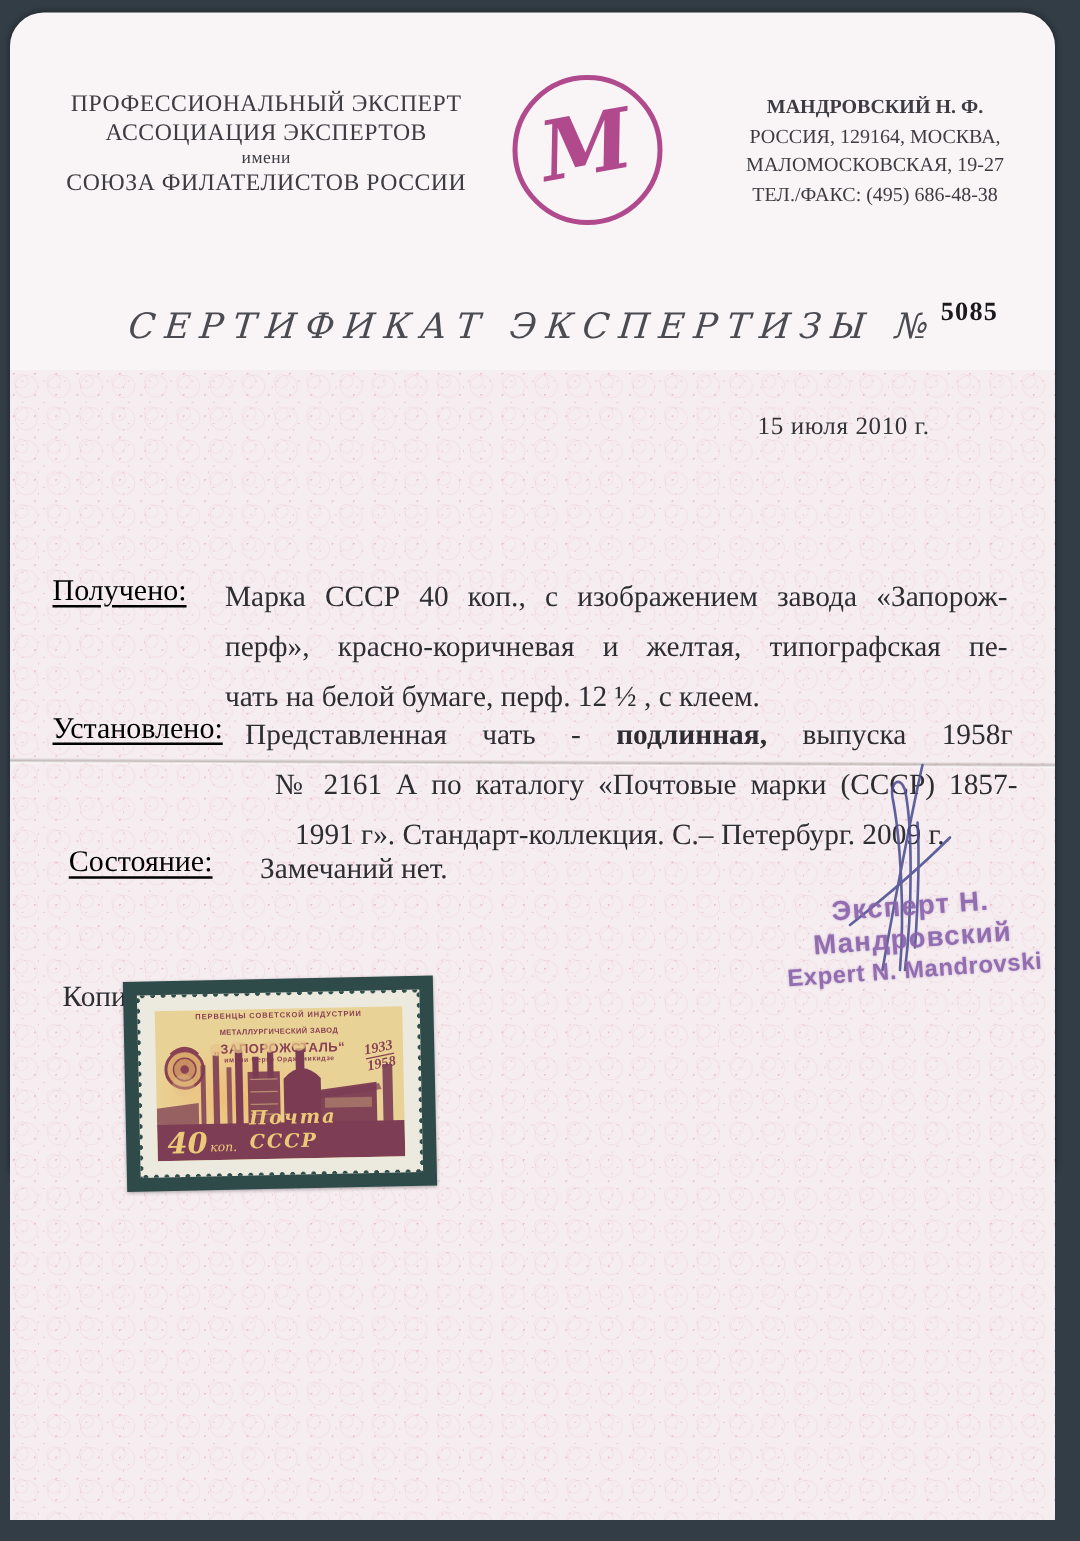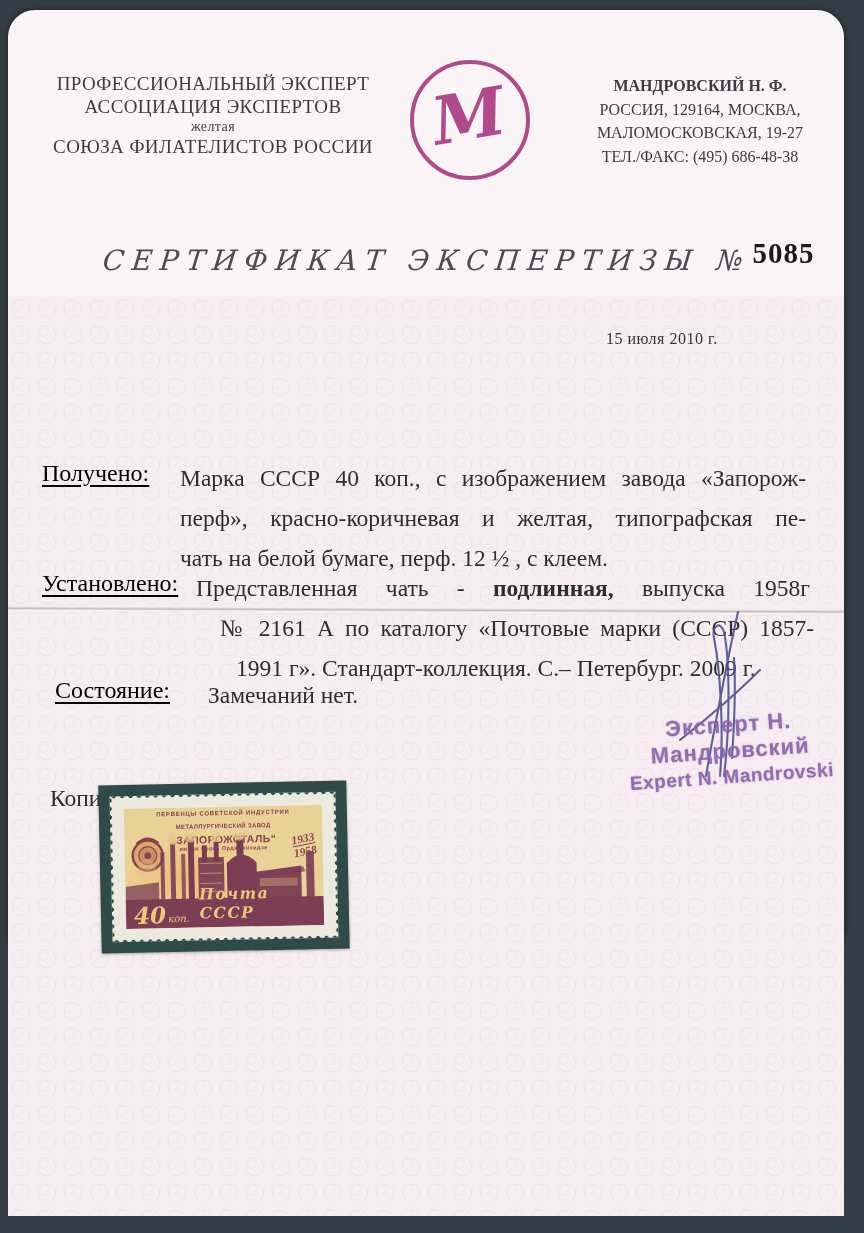--- a/index.html
+++ b/index.html
@@ -24,23 +24,23 @@
         border-radius:50%;display:flex;align-items:center;justify-content:center;}
   .logo .m{font-family:"DejaVu Serif",serif;font-style:italic;font-weight:bold;font-size:66px;
            color:#b1498d;transform:rotate(-10deg) translateY(-4px);}
   .hdr-right{position:absolute;left:548px;top:64px;width:288px;text-align:center;
              color:#3c3c42;font-size:16px;line-height:23.5px;}
   .hdr-right .b{font-weight:bold;}
   
   .title-row{position:absolute;left:95px;top:234px;width:700px;display:flex;align-items:flex-start;}
   .title-script{font-family:"DejaVu Serif",serif;font-style:italic;color:#4b4b52;font-size:28px;
                 letter-spacing:.27em;white-space:nowrap;transform:skewX(-6deg);}
-  .title-num{font-weight:bold;font-size:29px;color:#1a1a1e;margin-left:2px;position:relative;top:-7px;letter-spacing:1px;}
-  
-  .date{position:absolute;left:598px;top:320px;font-size:16px;color:#333338;letter-spacing:.5px;}
+  .title-num{font-weight:bold;font-size:21px;color:#1a1a1e;margin-left:2px;position:relative;top:-7px;letter-spacing:1px;}
+  
+  .date{position:absolute;left:598px;top:320px;font-size:20px;color:#333338;letter-spacing:.5px;}
   .lbl{position:absolute;font-size:24px;color:#000000;text-decoration:underline;text-underline-offset:4px;}
   .ptext{position:absolute;font-size:23.5px;color:#2d2d32;line-height:40px;}
   .jline{text-align:justify;text-align-last:justify;}
   .crease{position:absolute;left:0;top:598px;width:836px;height:5px;transform:rotate(.25deg);
           background:linear-gradient(180deg,rgba(120,110,105,0),rgba(105,95,90,.35) 45%,rgba(255,255,255,.55) 80%,rgba(120,110,105,0));}
   
   .sig{position:absolute;left:660px;top:598px;}
   .rubber{position:absolute;left:588px;top:702px;width:268px;text-align:center;transform:rotate(-4deg);
           font-family:"Liberation Sans",sans-serif;font-weight:700;color:#8a64ab;opacity:.92;
           text-shadow:0 0 2px rgba(138,100,171,.55);}
@@ -82,21 +82,21 @@
 </head>
 <body>
 
 <div class="scan">
   <div class="paper">
     <div class="pattern"></div>
 
     <div class="hdr-left">
       <div>ПРОФЕССИОНАЛЬНЫЙ ЭКСПЕРТ</div>
       <div>АССОЦИАЦИЯ ЭКСПЕРТОВ</div>
-      <div class="small">желтая</div>
+      <div class="small">имени</div>
       <div>СОЮЗА ФИЛАТЕЛИСТОВ РОССИИ</div>
     </div>
 
     <div class="logo">
       <span class="m">М</span>
     </div>
 
     <div class="hdr-right">
       <div class="b">МАНДРОВСКИЙ Н. Ф.</div>
       <div>РОССИЯ, 129164, МОСКВА,</div>

